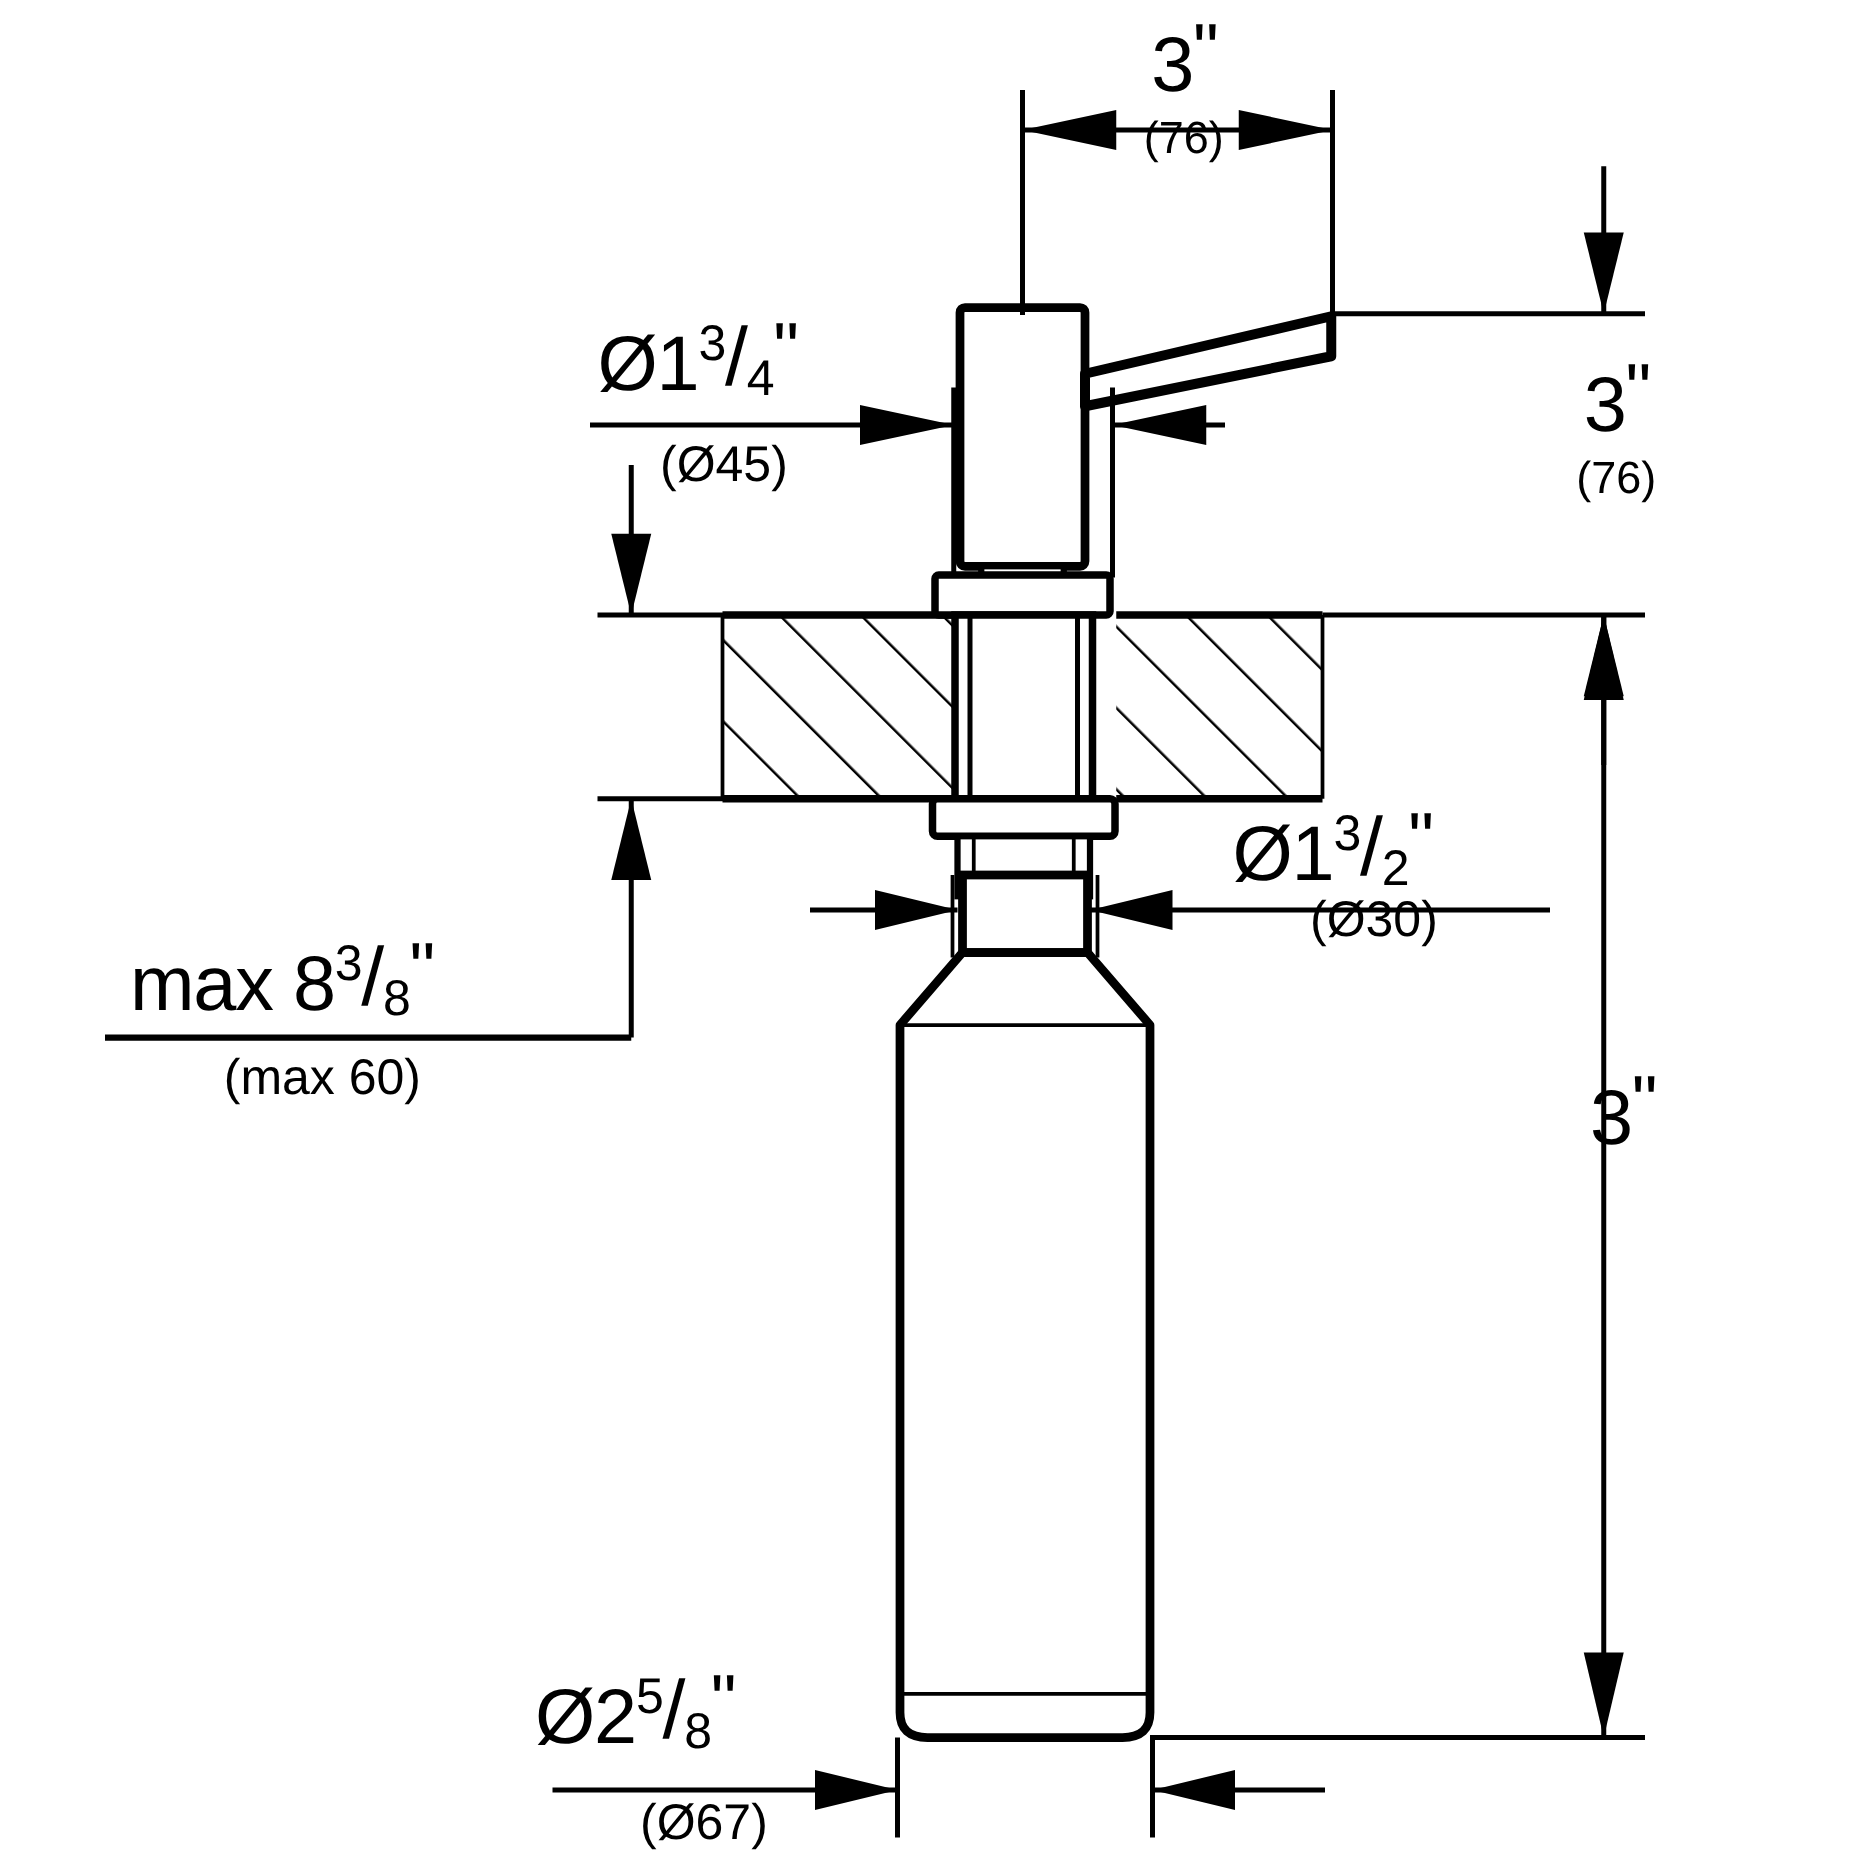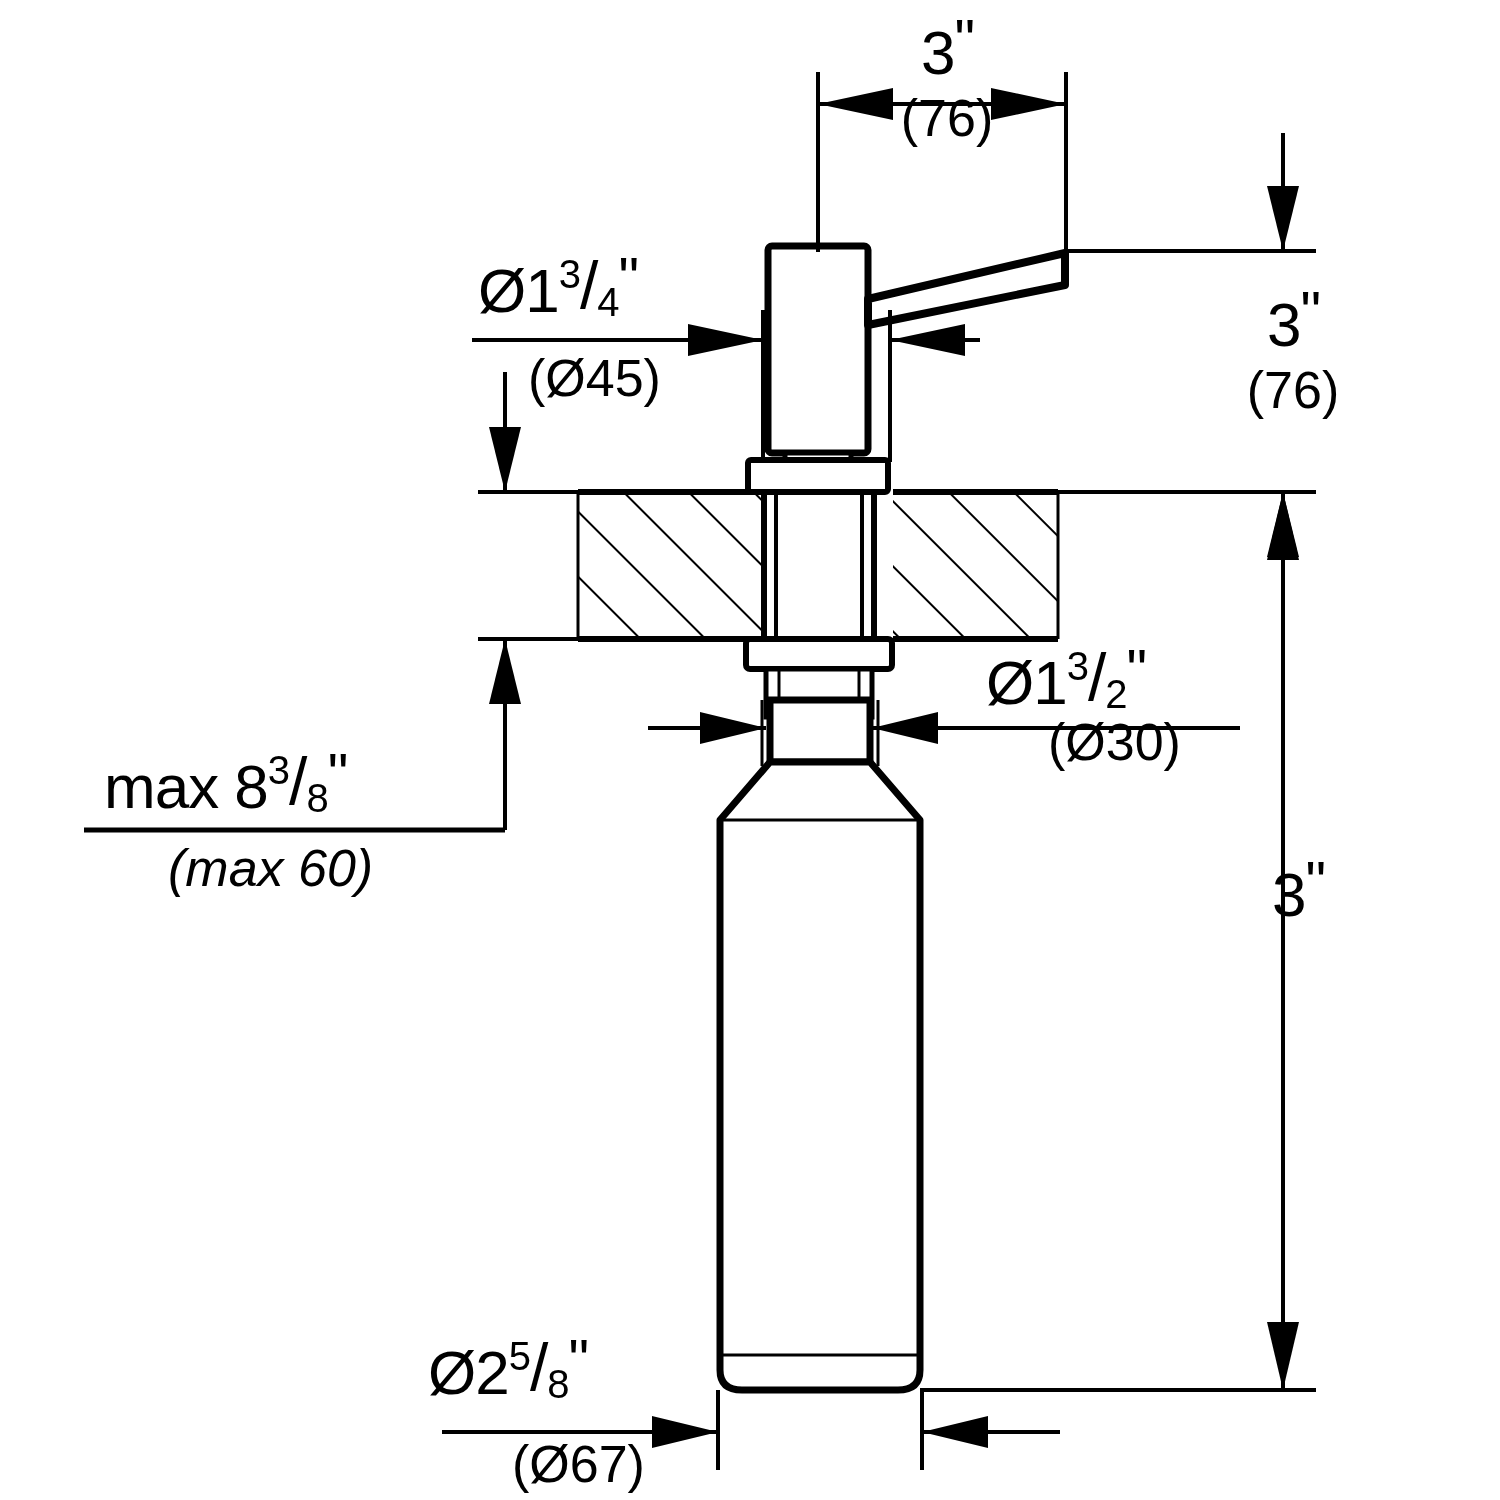--- a/index.html
+++ b/index.html
@@ -35,21 +35,21 @@
     white-space: nowrap;
     line-height: 1;
     user-select: none;
   }
   .whole {
     font-size: 62px;
     font-weight: 400;
     letter-spacing: -1px;
   }
   .sub-line {
-    font-size: 52px;
+    font-size: 40px;
     font-weight: 400;
   }
   .frac {
     display: inline-block;
     position: relative;
     top: -4px;
     font-size: 62px;
   }
   .frac .num {
     font-size: 40px;
@@ -72,21 +72,21 @@
   }
   .stack {
     position: absolute;
     text-align: center;
   }
   .stack .top {
     display: block;
   }
   .stack .bot {
     display: block;
-    font-size: 52px;
+    font-size: 36px;
     margin-top: 8px;
     text-align: center;
   }
 </style>
 </head>
 <body>
 
 <div id="sheet">
 
   <svg id="drawing" viewBox="0 0 1500 1500">
@@ -229,21 +229,21 @@
   </div>
 
   <div class="dim-text" style="left:478px; top:256px;">
     <span class="whole"><span>Ø</span><span>1</span><span class="frac"><span class="num">3</span><span class="slash">/</span><span class="den">4</span></span><span class="inchmark">"</span></span>
   </div>
   <div class="dim-text sub-line" style="left:528px; top:352px;">(Ø45)</div>
 
   <div class="dim-text" style="left:104px; top:752px;">
     <span class="whole"><span>max 8</span><span class="frac"><span class="num">3</span><span class="slash">/</span><span class="den">8</span></span><span class="inchmark">"</span></span>
   </div>
-  <div class="dim-text sub-line" style="left:168px; top:842px;font-style:italic;">(max 60)</div>
+  <div class="dim-text sub-line" style="left:179px; top:842px;">(max 60)</div>
 
   <div class="dim-text" style="left:986px; top:648px;">
     <span class="whole"><span>Ø</span><span>1</span><span class="frac"><span class="num">3</span><span class="slash">/</span><span class="den">2</span></span><span class="inchmark">"</span></span>
   </div>
   <div class="dim-text sub-line" style="left:1048px; top:716px;">(Ø30)</div>
 
   <div class="dim-text stack" style="left:1188px; top:864px; width:220px;">
     <span class="top whole"><span>3</span><span class="inchmark">"</span></span>
   </div>
 

